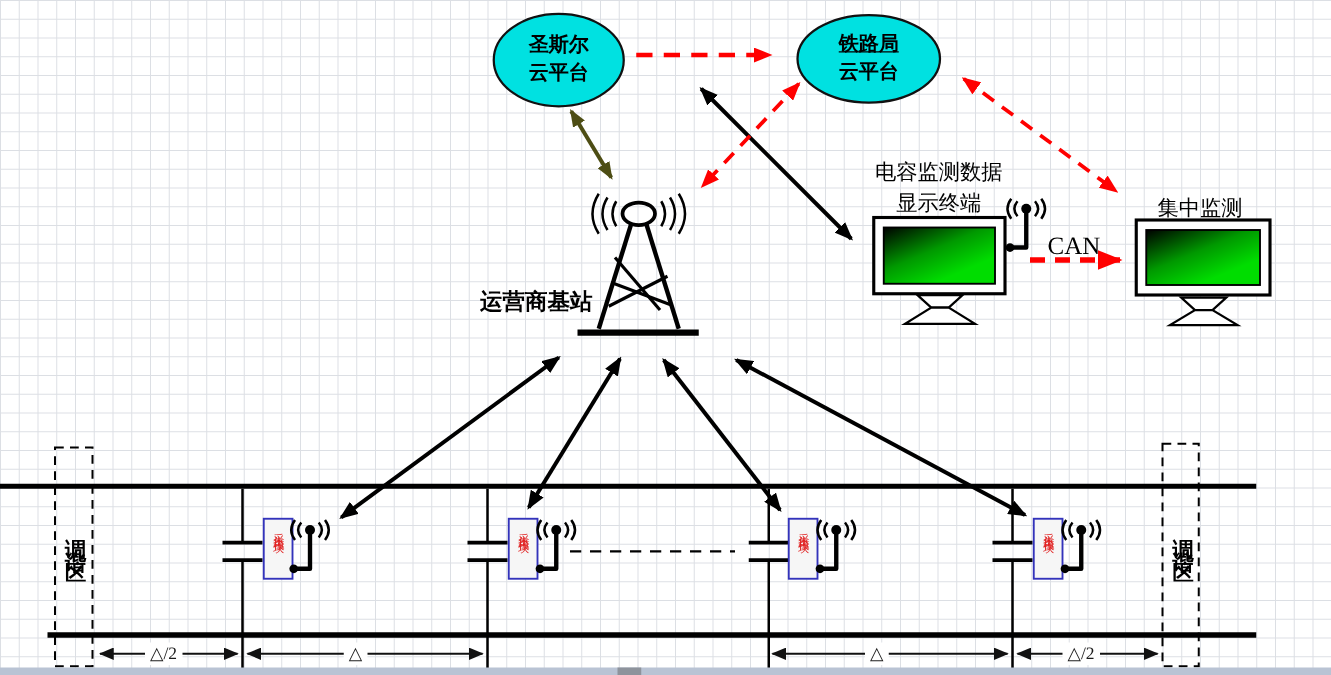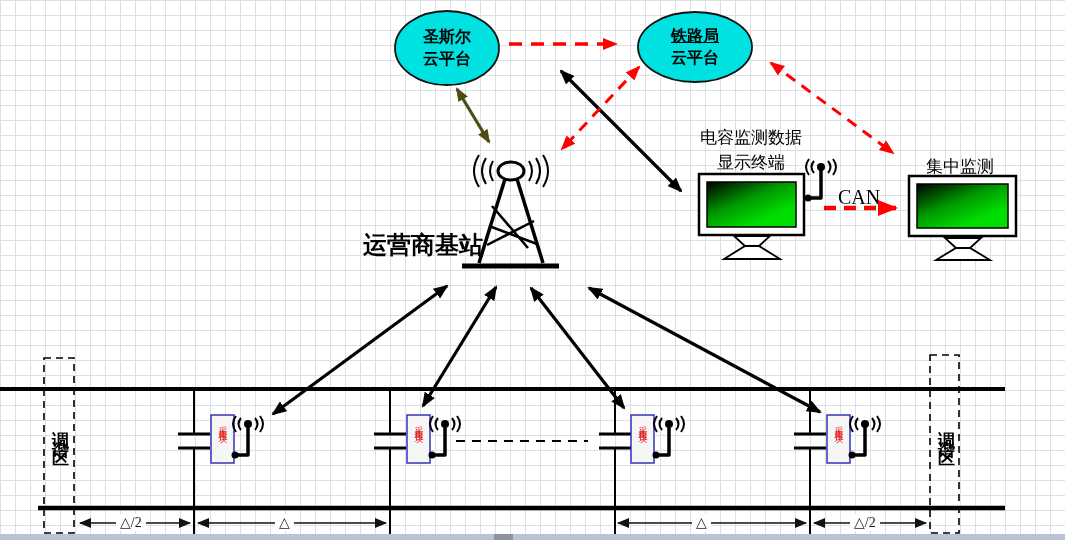--- a/index.html
+++ b/index.html
@@ -173,21 +173,21 @@
   <line x1="496" y1="287" x2="423" y2="406" stroke="#000" stroke-width="3.2" marker-start="url(#abs)" marker-end="url(#ab)"></line>
   <line x1="531" y1="288" x2="624" y2="408" stroke="#000" stroke-width="3.2" marker-start="url(#abs)" marker-end="url(#ab)"></line>
   <line x1="589" y1="288" x2="820" y2="412" stroke="#000" stroke-width="3.2" marker-start="url(#abs)" marker-end="url(#ab)"></line>
 </svg>
 
 <div class="lbl cloud-text bold-cjk" style="left:392px;top:27px;">圣斯尔</div>
 <div class="lbl cloud-text bold-cjk" style="left:392px;top:49px;">云平台</div>
 <div class="lbl cloud-text bold-cjk" style="left:640px;top:26px;text-decoration:underline;">铁路局</div>
 <div class="lbl cloud-text bold-cjk" style="left:640px;top:48px;">云平台</div>
 
-<div class="lbl bold-cjk" style="left:363px;top:229px;font-size:24px;">运营商基站</div>
+<div class="lbl bold-cjk" style="left:384px;top:229px;font-size:18px;">运营商基站</div>
 
 <div class="lbl serif-cjk" style="left:690px;top:151px;width:122px;text-align:center;font-size:17px;">显示终端</div>
 <div class="lbl serif-cjk" style="left:690px;top:126px;width:122px;text-align:center;font-size:17px;">电容监测数据</div>
 
 <div class="lbl serif-cjk" style="left:910px;top:155px;width:100px;text-align:center;font-size:17px;">集中监测</div>
 
 <div class="lbl serif-cjk" style="left:838px;top:186px;width:36px;text-align:center;font-size:20px;">CAN</div>
 
 <div class="lbl vert tz-text serif-cjk" style="left:49px;top:417px;">调谐区</div>
 <div class="lbl vert tz-text serif-cjk" style="left:935px;top:417px;">调谐区</div>

